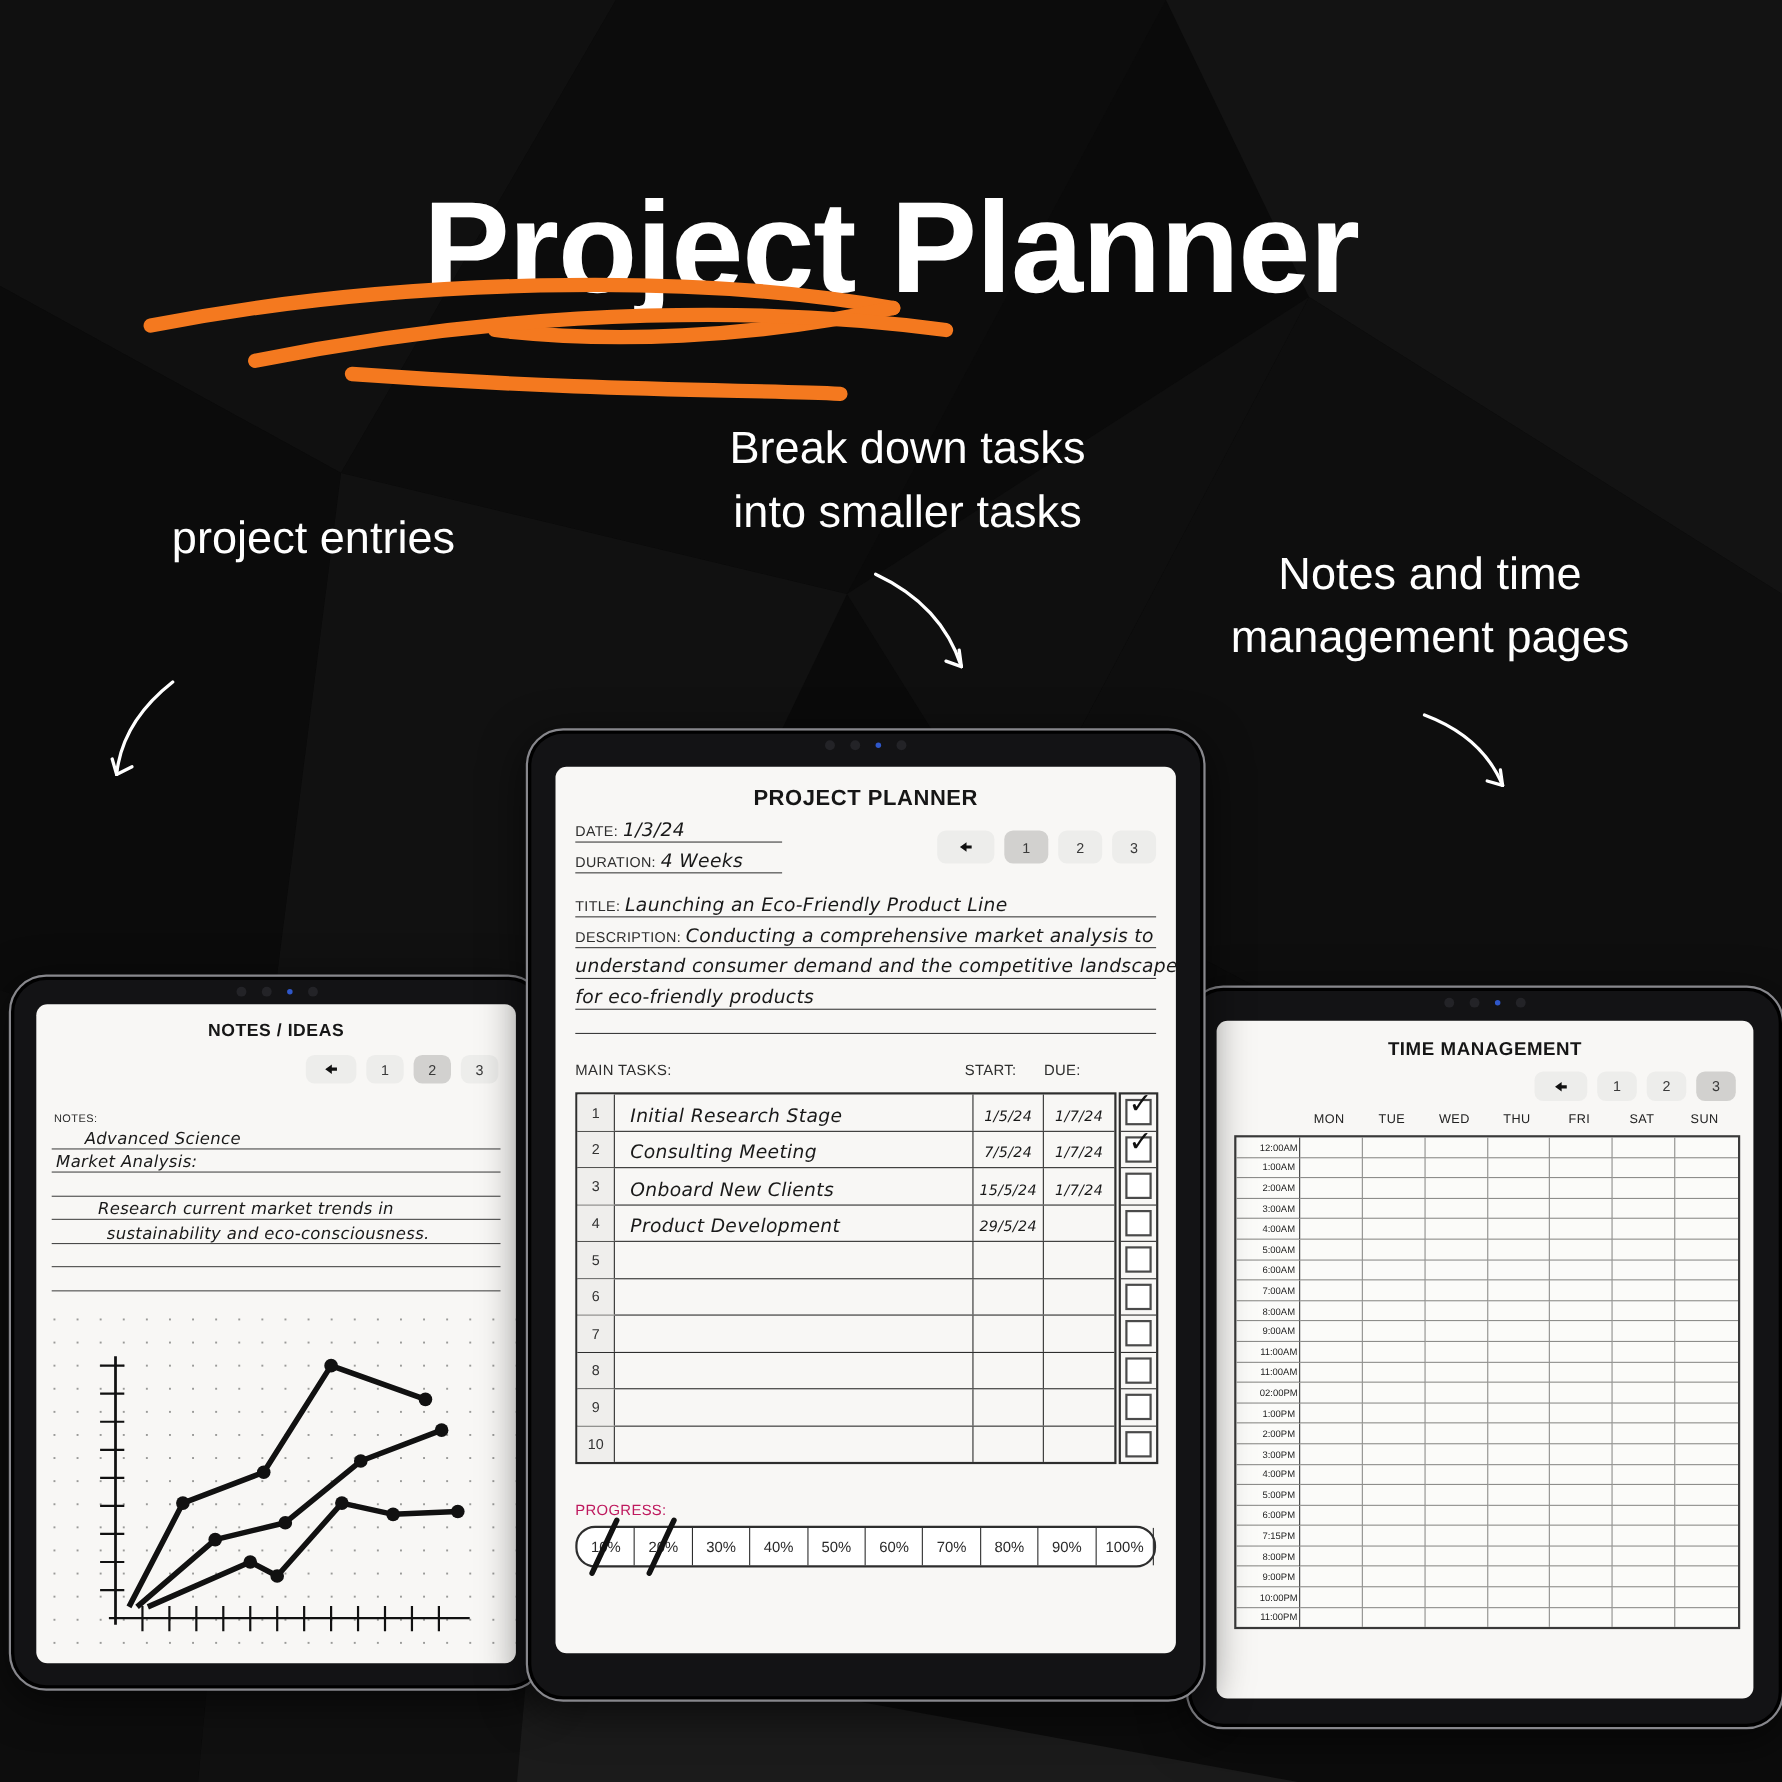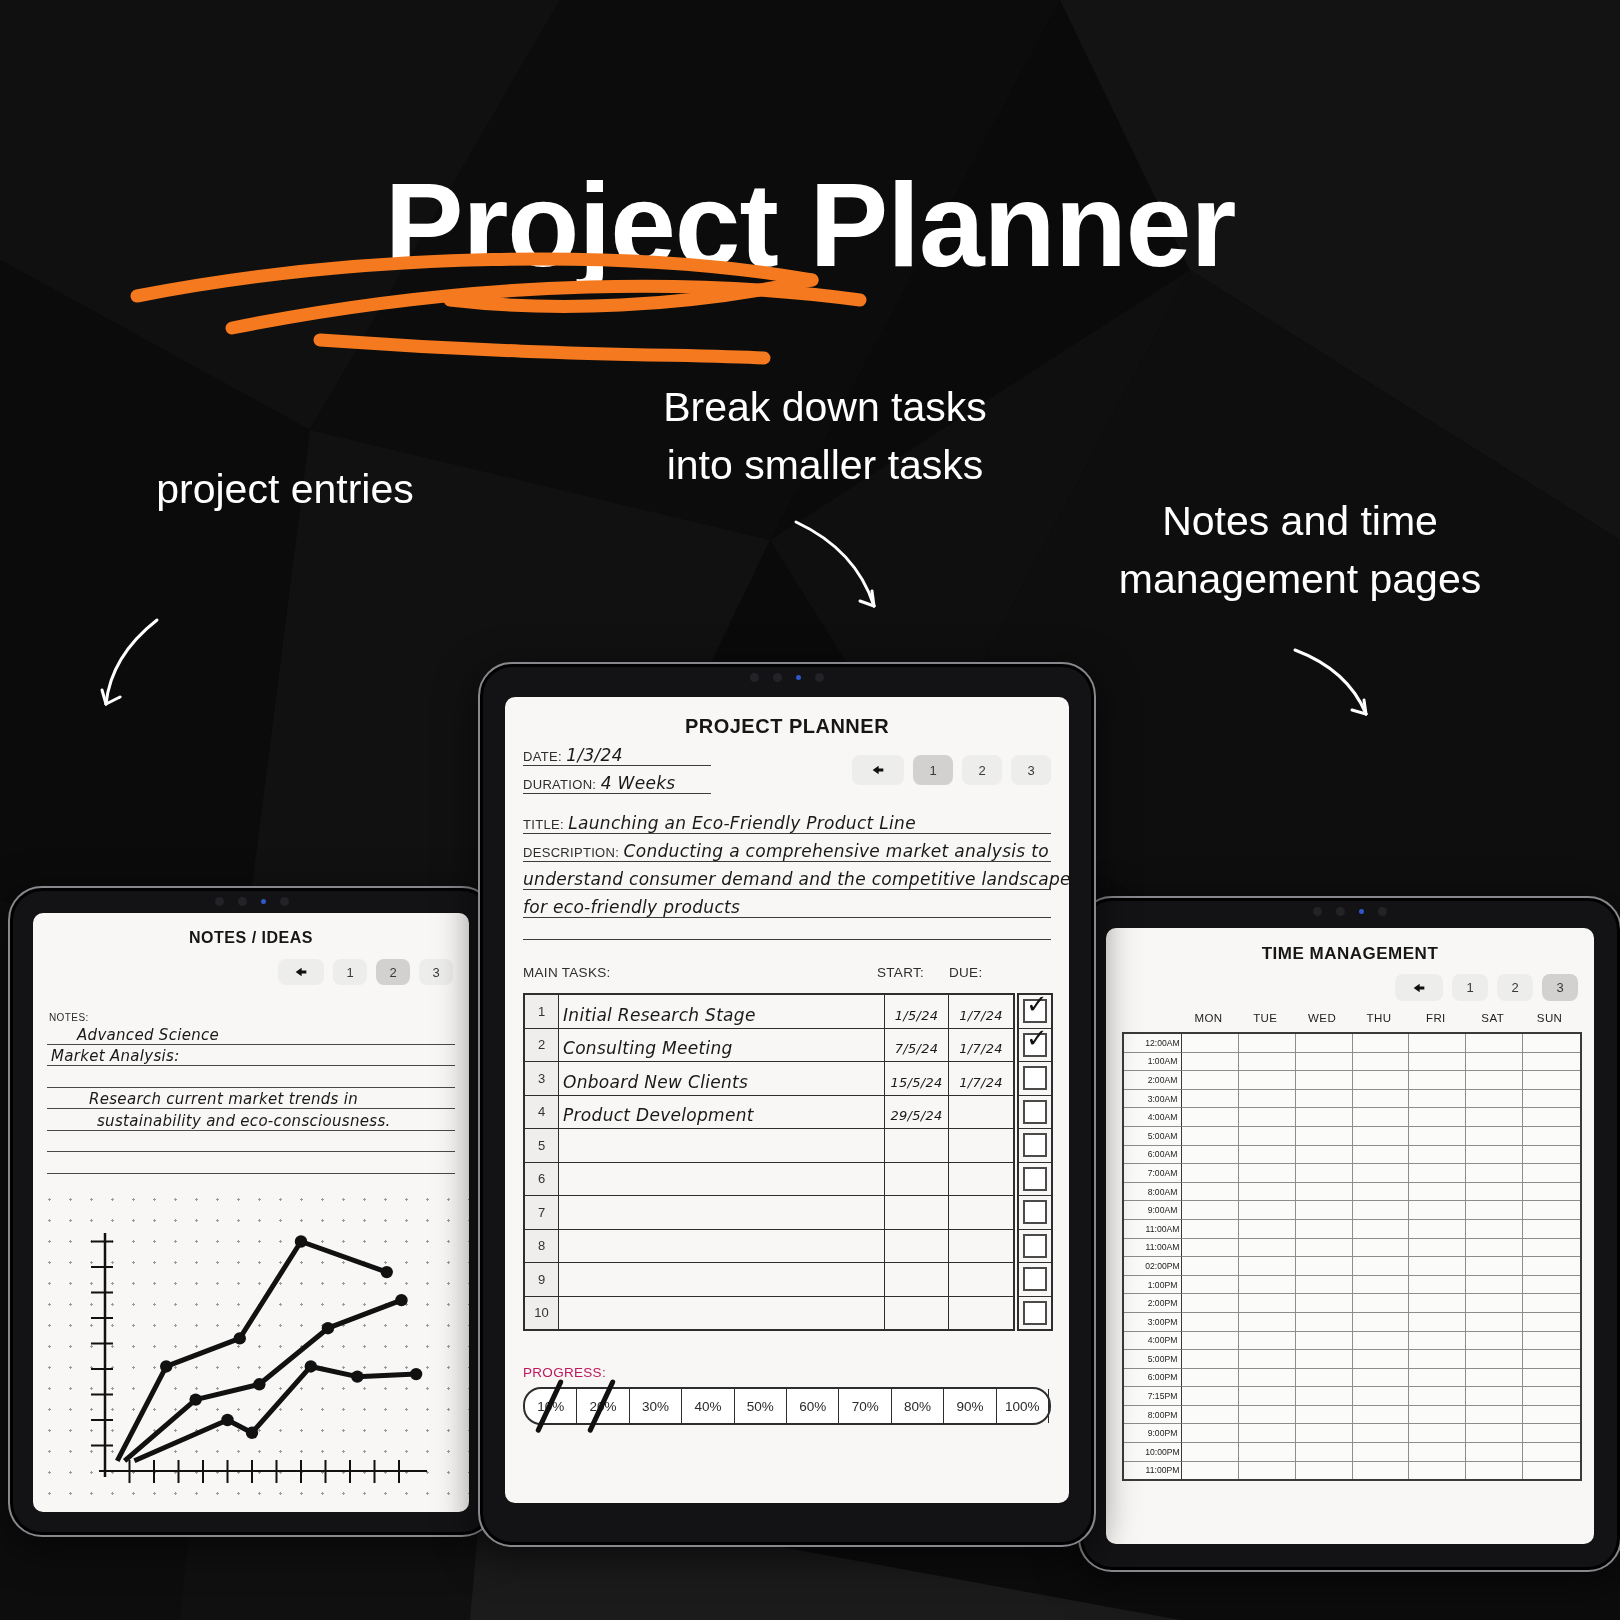--- a/index.html
+++ b/index.html
@@ -66,21 +66,21 @@
   .f-label{font-size:13px;color:#2e2e2e;letter-spacing:.3px;}
   .f-val{font-size:17px;}
   .divider{position:absolute;border-bottom:1.5px solid #3c3c3c;}
   .tasks-head{position:absolute;font-size:13.5px;color:#2e2e2e;letter-spacing:.3px;}
   .tasks-table{position:absolute;border:2px solid #2e2e2e;}
   .t-row{display:grid;grid-template-columns:34px 1fr 64px 64px;border-bottom:1.5px solid #2e2e2e;}
   .t-row:last-child{border-bottom:none;}
   .t-cell{height:32.5px;border-right:1.5px solid #2e2e2e;position:relative;}
   .t-cell:last-child{border-right:none;}
   .t-num{background:#efeeec;display:flex;align-items:center;justify-content:center;font-size:13px;color:#333;}
-  .t-task .hand{position:absolute;left:4px;bottom:3px;font-size:17px;white-space:nowrap;}
+  .t-task .hand{position:absolute;left:14px;bottom:3px;font-size:17px;white-space:nowrap;}
   .t-date{display:flex;align-items:flex-end;justify-content:center;}
   .t-date .hand{font-size:13px;padding-bottom:5px;}
   .check-col{position:absolute;border:2px solid #2e2e2e;}
   .check-cell{height:32.5px;border-bottom:1.5px solid #2e2e2e;display:flex;align-items:center;justify-content:center;position:relative;}
   .check-cell:last-child{border-bottom:none;}
   .checkbox{width:20px;height:20px;border:2px solid #4a4a4a;background:#fff;position:relative;}
   .checkbox .tick{position:absolute;left:1px;top:-12px;font-size:26px;font-weight:bold;color:#111;font-family:"DejaVu Sans",sans-serif;}
   .progress-label{position:absolute;font-size:13.5px;color:#be185d;letter-spacing:.3px;}
   .progress{position:absolute;border:2px solid #2e2e2e;border-radius:18px;display:flex;overflow:visible;background:#fff;}
   .p-cell{flex:1;display:flex;align-items:center;justify-content:center;font-size:13.5px;color:#2a2a2a;border-right:1.5px solid #2e2e2e;}

